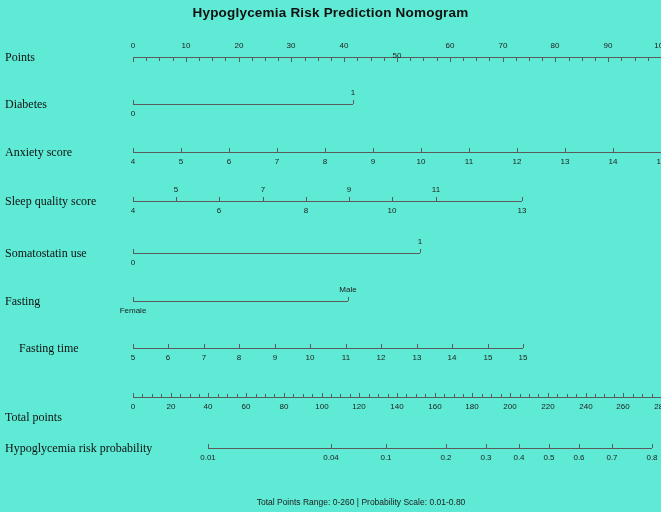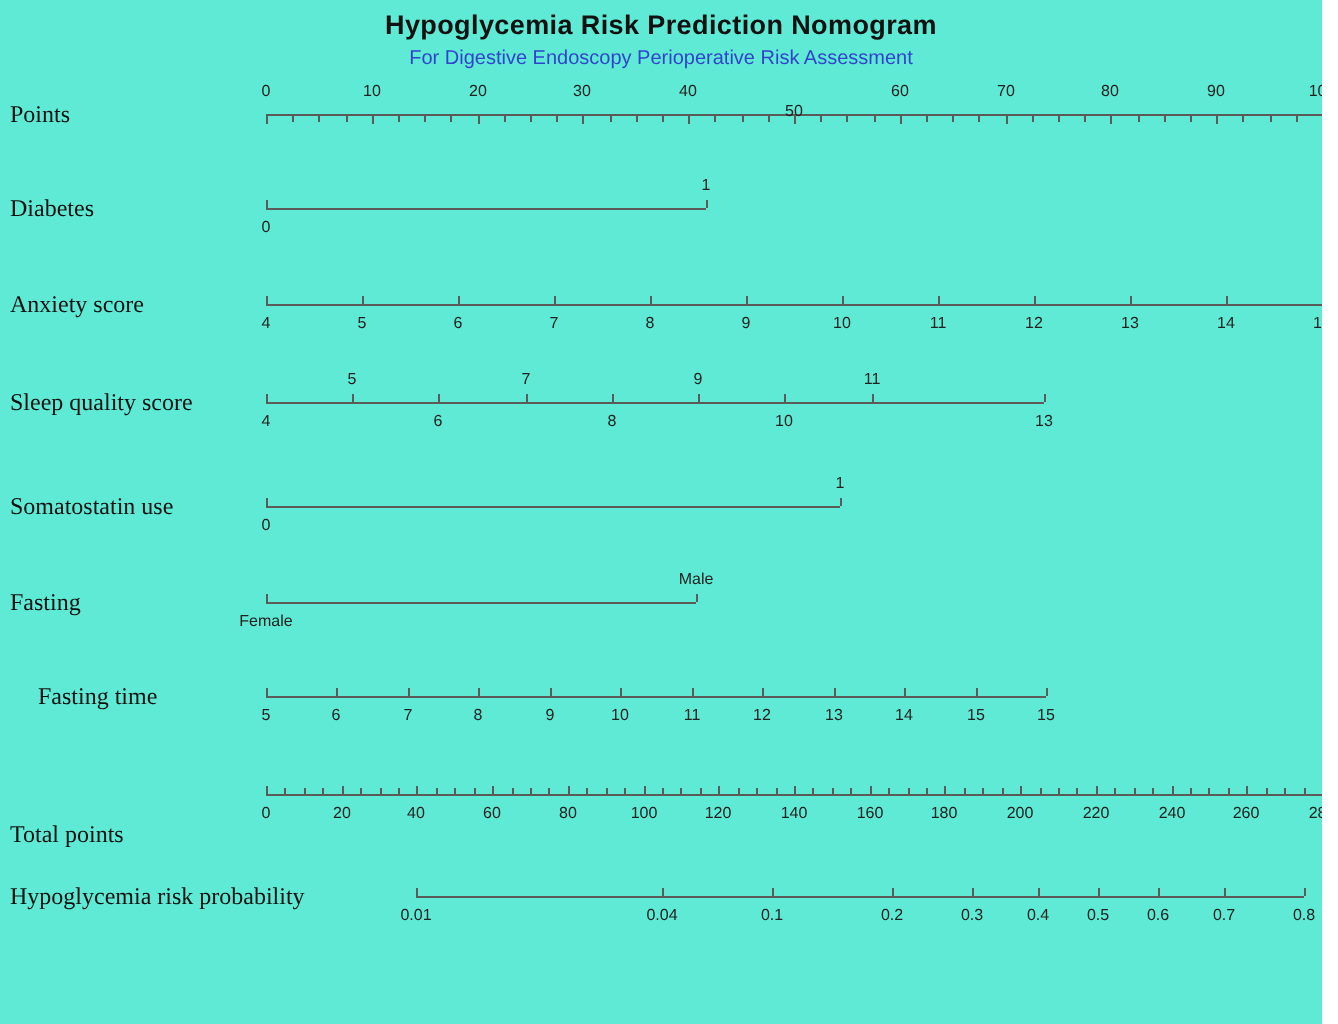--- a/index.html
+++ b/index.html
@@ -16,21 +16,21 @@
   .axline{position:absolute;height:1px;background:#5b5b5b;}
   .tick{position:absolute;width:1px;background:#5b5b5b;}
   .ticklabel{position:absolute;transform:translateX(-50%);font-size:8px;
              color:#222222;white-space:nowrap;}
 </style>
 </head>
 <body>
 
 <div id="nomogram">
   <div class="title">Hypoglycemia Risk Prediction Nomogram</div>
-  <div class="subtitle">For Digestive Endoscopy Perioperative Risk Assessment</div>
+  <div class="footer">Total Points Range: 0-260 | Probability Scale: 0.01-0.80</div>
 <div class="axname" style="left: 5px; top: 50px;">Points</div>
     <div class="axline" style="left: 133px; top: 57px; width: 528px;"></div>
     <div class="tick" style="left: 133px; top: 58px; height: 4px;"></div>
     <div class="ticklabel" style="left: 133px; top: 41px;">0</div>
     <div class="tick" style="left: 186px; top: 58px; height: 4px;"></div>
     <div class="ticklabel" style="left: 186px; top: 41px;">10</div>
     <div class="tick" style="left: 239px; top: 58px; height: 4px;"></div>
     <div class="ticklabel" style="left: 239px; top: 41px;">20</div>
     <div class="tick" style="left: 291px; top: 58px; height: 4px;"></div>
     <div class="ticklabel" style="left: 291px; top: 41px;">30</div>

